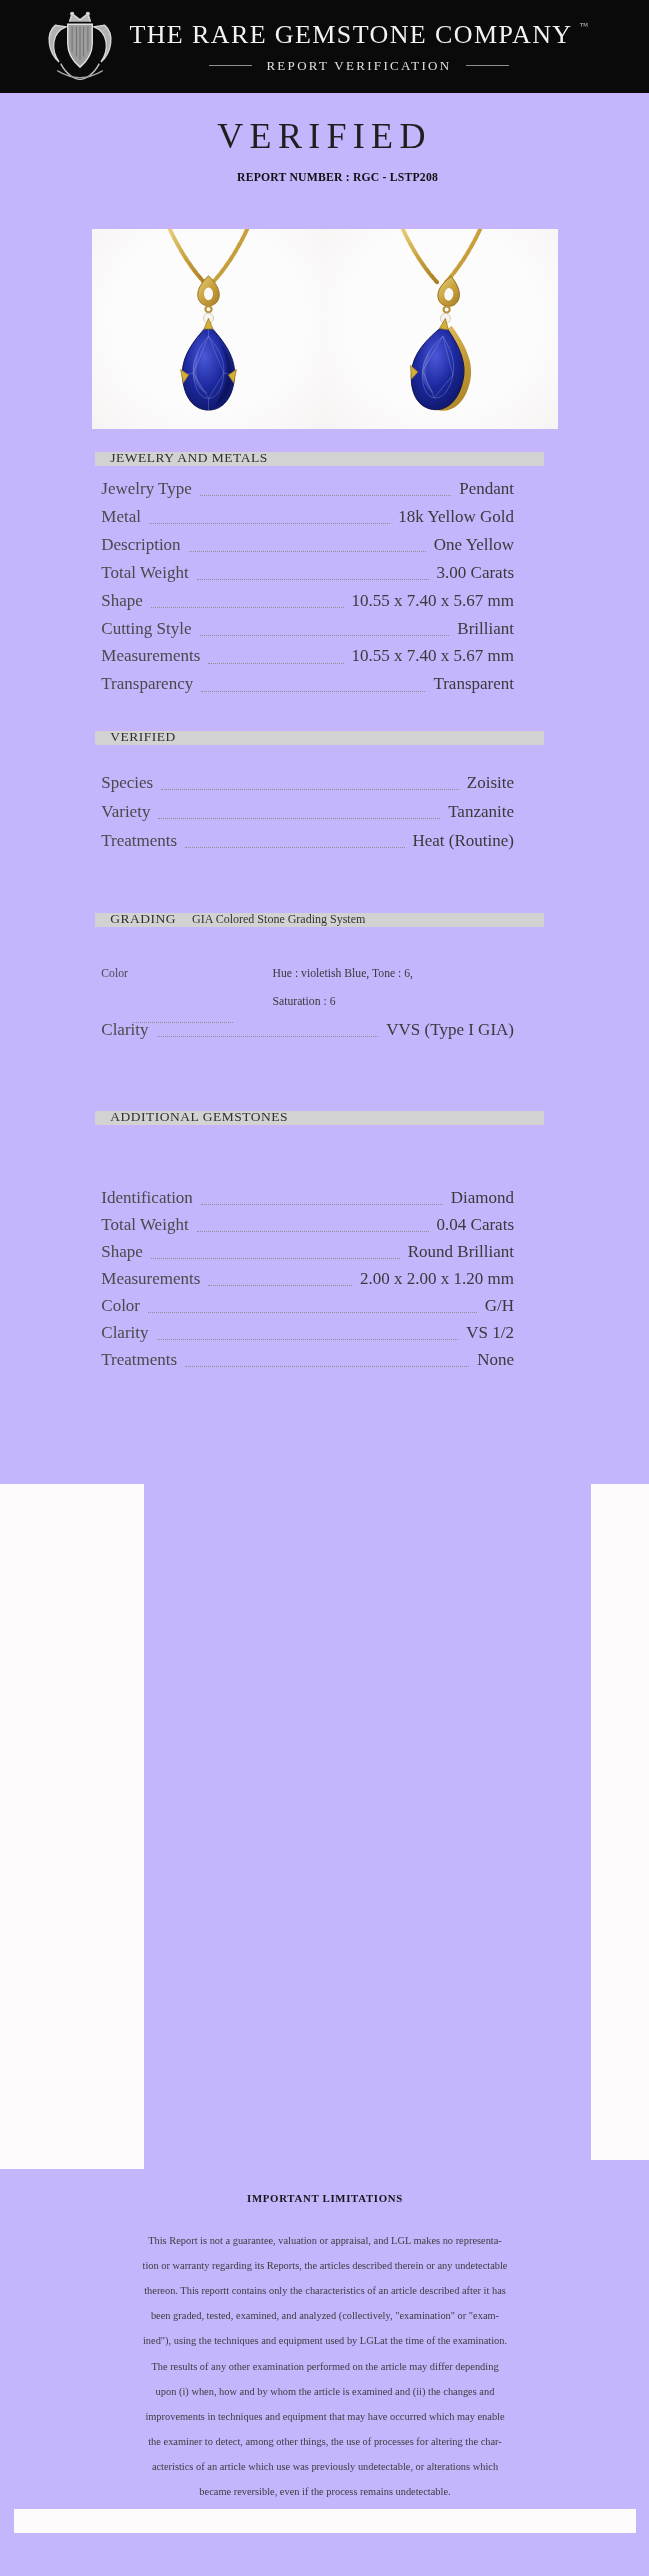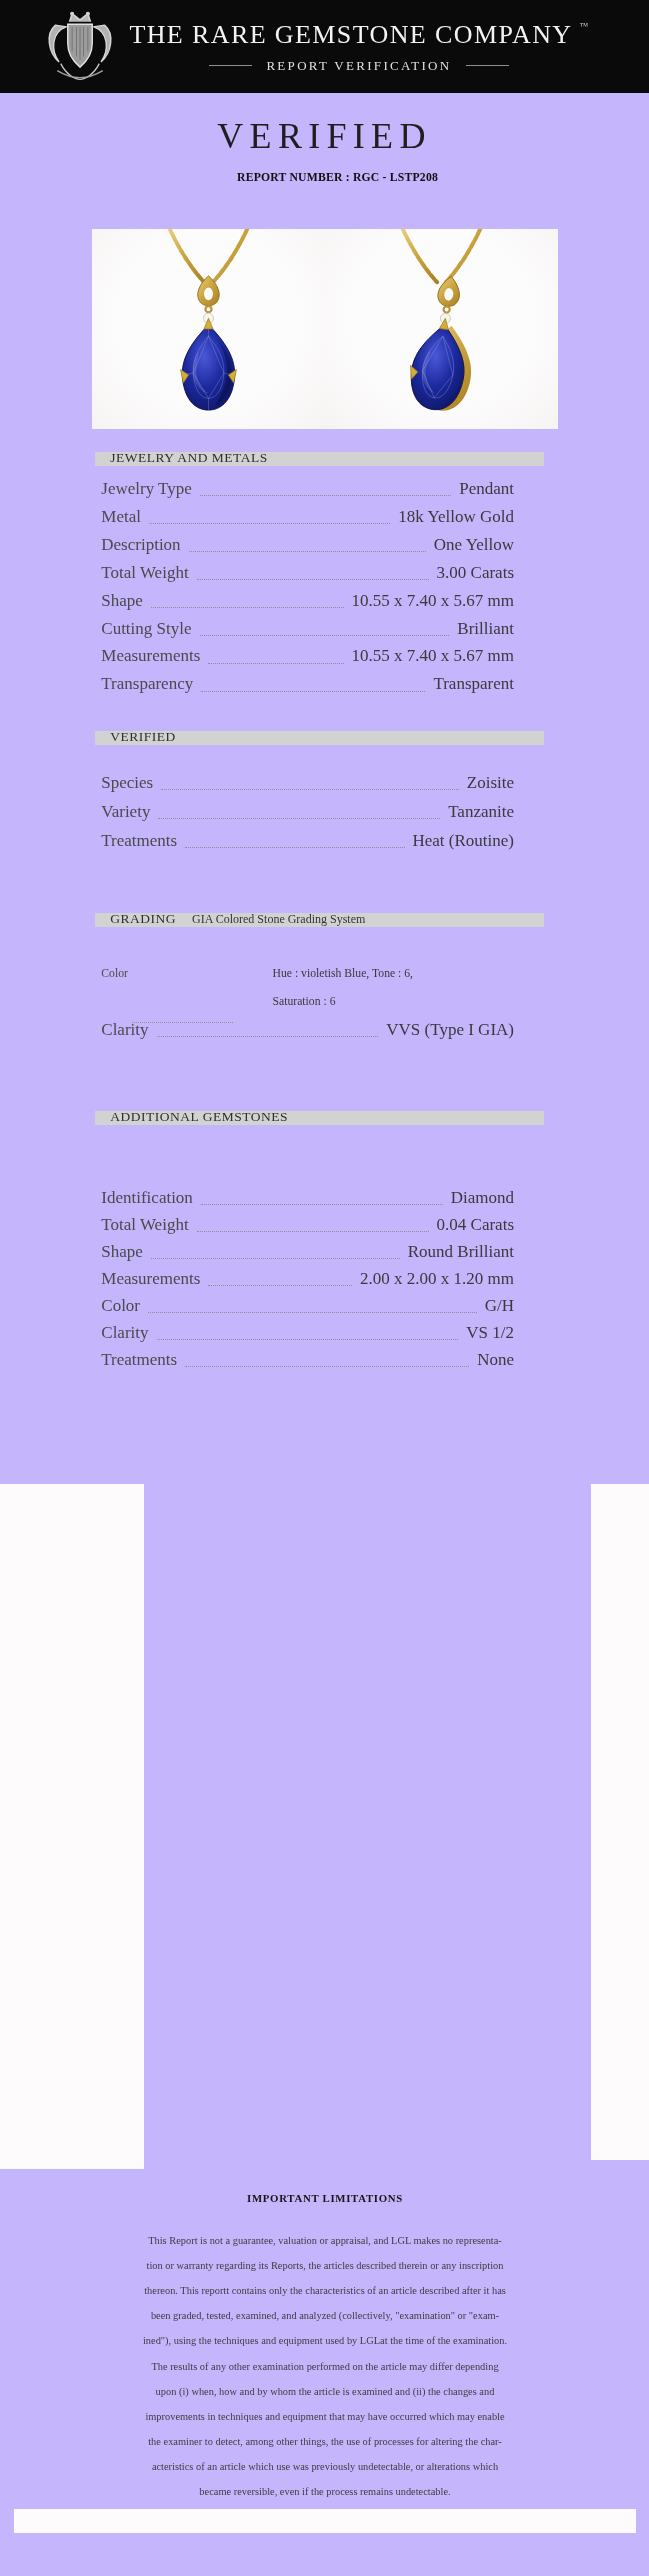--- a/index.html
+++ b/index.html
@@ -302,21 +302,21 @@
   </div>
 
   <div class="ghost ghost-a"></div>
   <div class="ghost ghost-b"></div>
   <div class="ghost ghost-c"></div>
 
   <div class="limitations">
     <div class="lim-title">IMPORTANT LIMITATIONS</div>
     <div class="lim-lines">
         <div class="tline">This Report is not a guarantee, valuation or appraisal, and LGL makes no representa-</div>
-        <div class="tline">tion or warranty regarding its Reports, the articles described therein or any inscription</div>
+        <div class="tline">tion or warranty regarding its Reports, the articles described therein or any undetectable</div>
         <div class="tline">thereon. This reportt contains only the characteristics of an article described after it has</div>
         <div class="tline">been graded, tested, examined, and analyzed (collectively, "examination" or "exam-</div>
         <div class="tline">ined"), using the techniques and equipment used by LGLat the time of the examination.</div>
         <div class="tline">The results of any other examination performed on the article may differ depending</div>
         <div class="tline">upon (i) when, how and by whom the article is examined and (ii) the changes and</div>
         <div class="tline">improvements in techniques and equipment that may have occurred which may enable</div>
         <div class="tline">the examiner to detect, among other things, the use of processes for altering the char-</div>
         <div class="tline">acteristics of an article which use was previously undetectable, or alterations which</div>
         <div class="tline">became reversible, even if the process remains undetectable.</div>
       </div>

